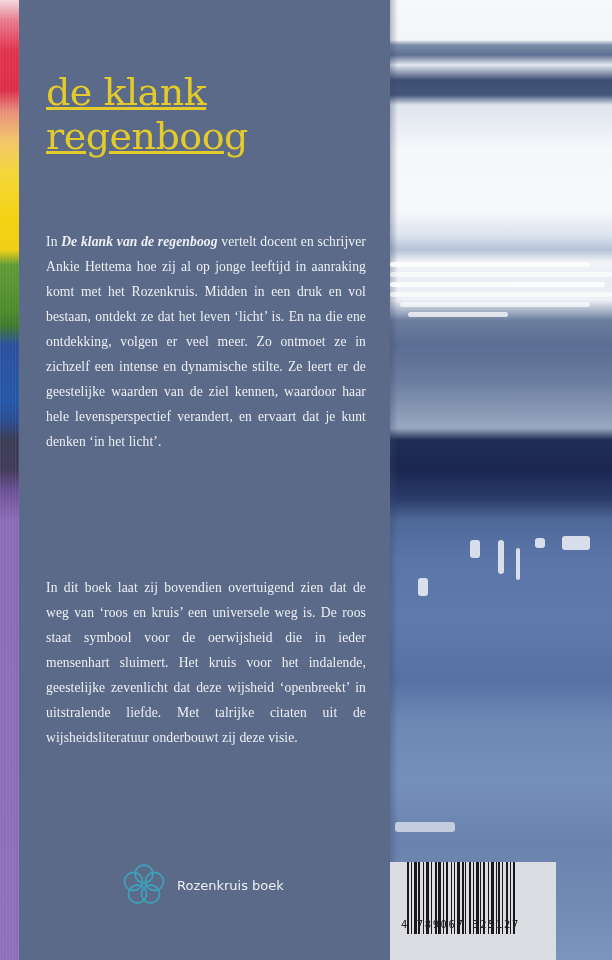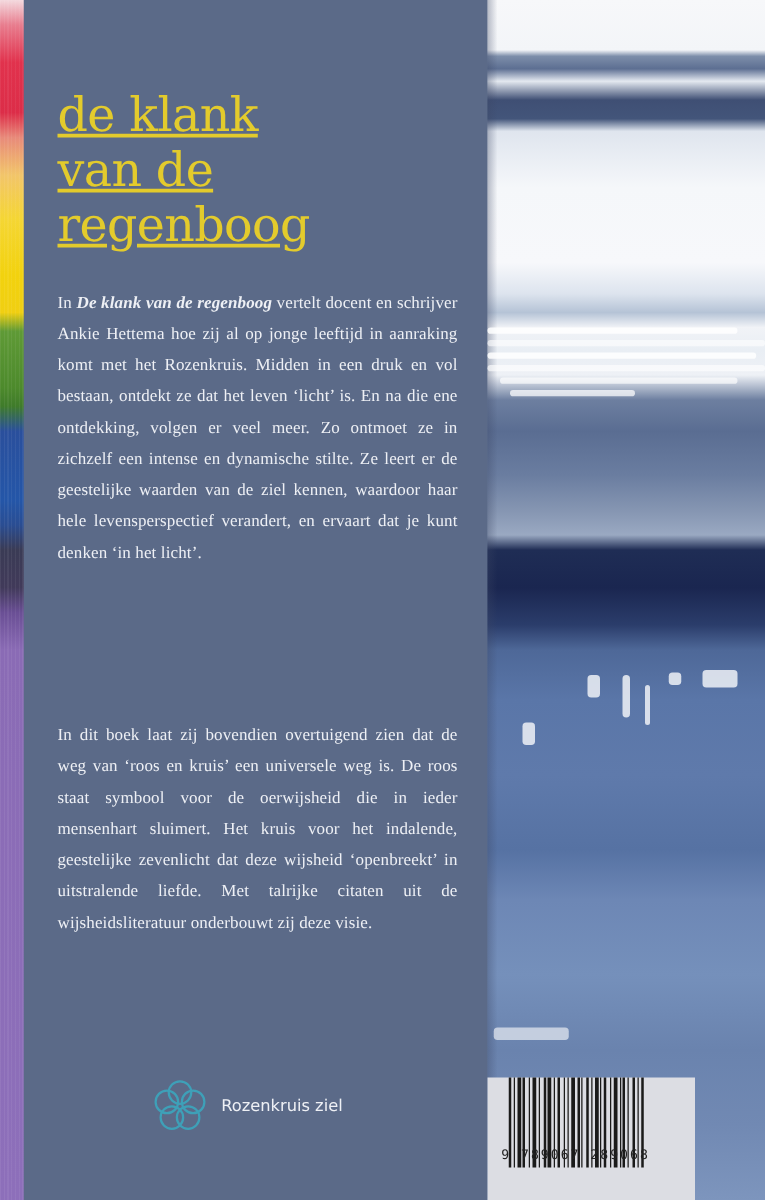--- a/index.html
+++ b/index.html
@@ -97,39 +97,38 @@
 <body>
 
 <div class="cover">
 
   <div class="rainbow"></div>
 
   <div class="panel"></div>
 
   <h1 class="title">
     <span>de klank</span>
-    <span>van de</span>
     <span>regenboog</span>
   </h1>
 
   <p class="body-text p1"><span>In </span><em>De klank van de regenboog</em><span> vertelt docent en schrijver Ankie Hettema hoe zij al op jonge leeftijd in aanraking komt met het Rozenkruis. Midden in een druk en vol bestaan, ontdekt ze dat het leven ‘licht’ is. En na die ene ont­dekking, volgen er veel meer. Zo ont­moet ze in zichzelf een intense en dyna­mische stilte. Ze leert er de geestelijke waarden van de ziel kennen, waardoor haar hele levensperspectief verandert, en ervaart dat je kunt denken ‘in het licht’.</span></p>
 
   <p class="body-text p2">In dit boek laat zij bovendien overtui­gend zien dat de weg van ‘roos en kruis’ een universele weg is. De roos staat symbool voor de oerwijsheid die in ie­der mensenhart sluimert. Het kruis voor het indalende, geestelijke zeven­licht dat deze wijsheid ‘openbreekt’ in uitstralende liefde. Met talrijke citaten uit de wijsheidsliteratuur onderbouwt zij deze visie.</p>
 
   <div class="publisher">
     <svg class="logo" viewBox="0 0 46 46">
       <g fill="none" stroke="#3ea0b8" stroke-width="1.8">
         <circle cx="23" cy="12" r="9"></circle>
         <circle cx="33.5" cy="19.5" r="9"></circle>
         <circle cx="29.5" cy="32" r="9"></circle>
         <circle cx="16.5" cy="32" r="9"></circle>
         <circle cx="12.5" cy="19.5" r="9"></circle>
       </g>
     </svg>
-    <span class="name">Rozenkruis ziel</span>
+    <span class="name">Rozenkruis boek</span>
   </div>
 
   <div class="art">
     <div class="shade"></div>
     <div class="white-streak" style="top:262px; width:200px;"></div>
     <div class="white-streak" style="top:272px; width:222px; opacity:0.7;"></div>
     <div class="white-streak" style="top:282px; width:215px;"></div>
     <div class="white-streak" style="top:292px; width:222px; opacity:0.75;"></div>
     <div class="white-streak" style="top:302px; left:10px; width:190px; opacity:0.8;"></div>
     <div class="white-streak" style="top:312px; left:18px; width:100px; opacity:0.85;"></div>
@@ -167,16 +166,16 @@
         <i style="width:2px;margin-right:3px"></i>
         <i style="width:1px;margin-right:2px"></i>
         <i style="width:3px;margin-right:2px"></i>
         <i style="width:1px;margin-right:1px"></i>
         <i style="width:2px;margin-right:2px"></i>
         <i style="width:1px;margin-right:3px"></i>
         <i style="width:2px;margin-right:2px"></i>
         <i style="width:1px;margin-right:2px"></i>
         <i style="width:2px;margin-right:0"></i>
     </div>
-    <div class="digits">9 789067 289068</div>
+    <div class="digits">4 789067 325127</div>
   </div>
 
 </div>
 
 </body></html>

